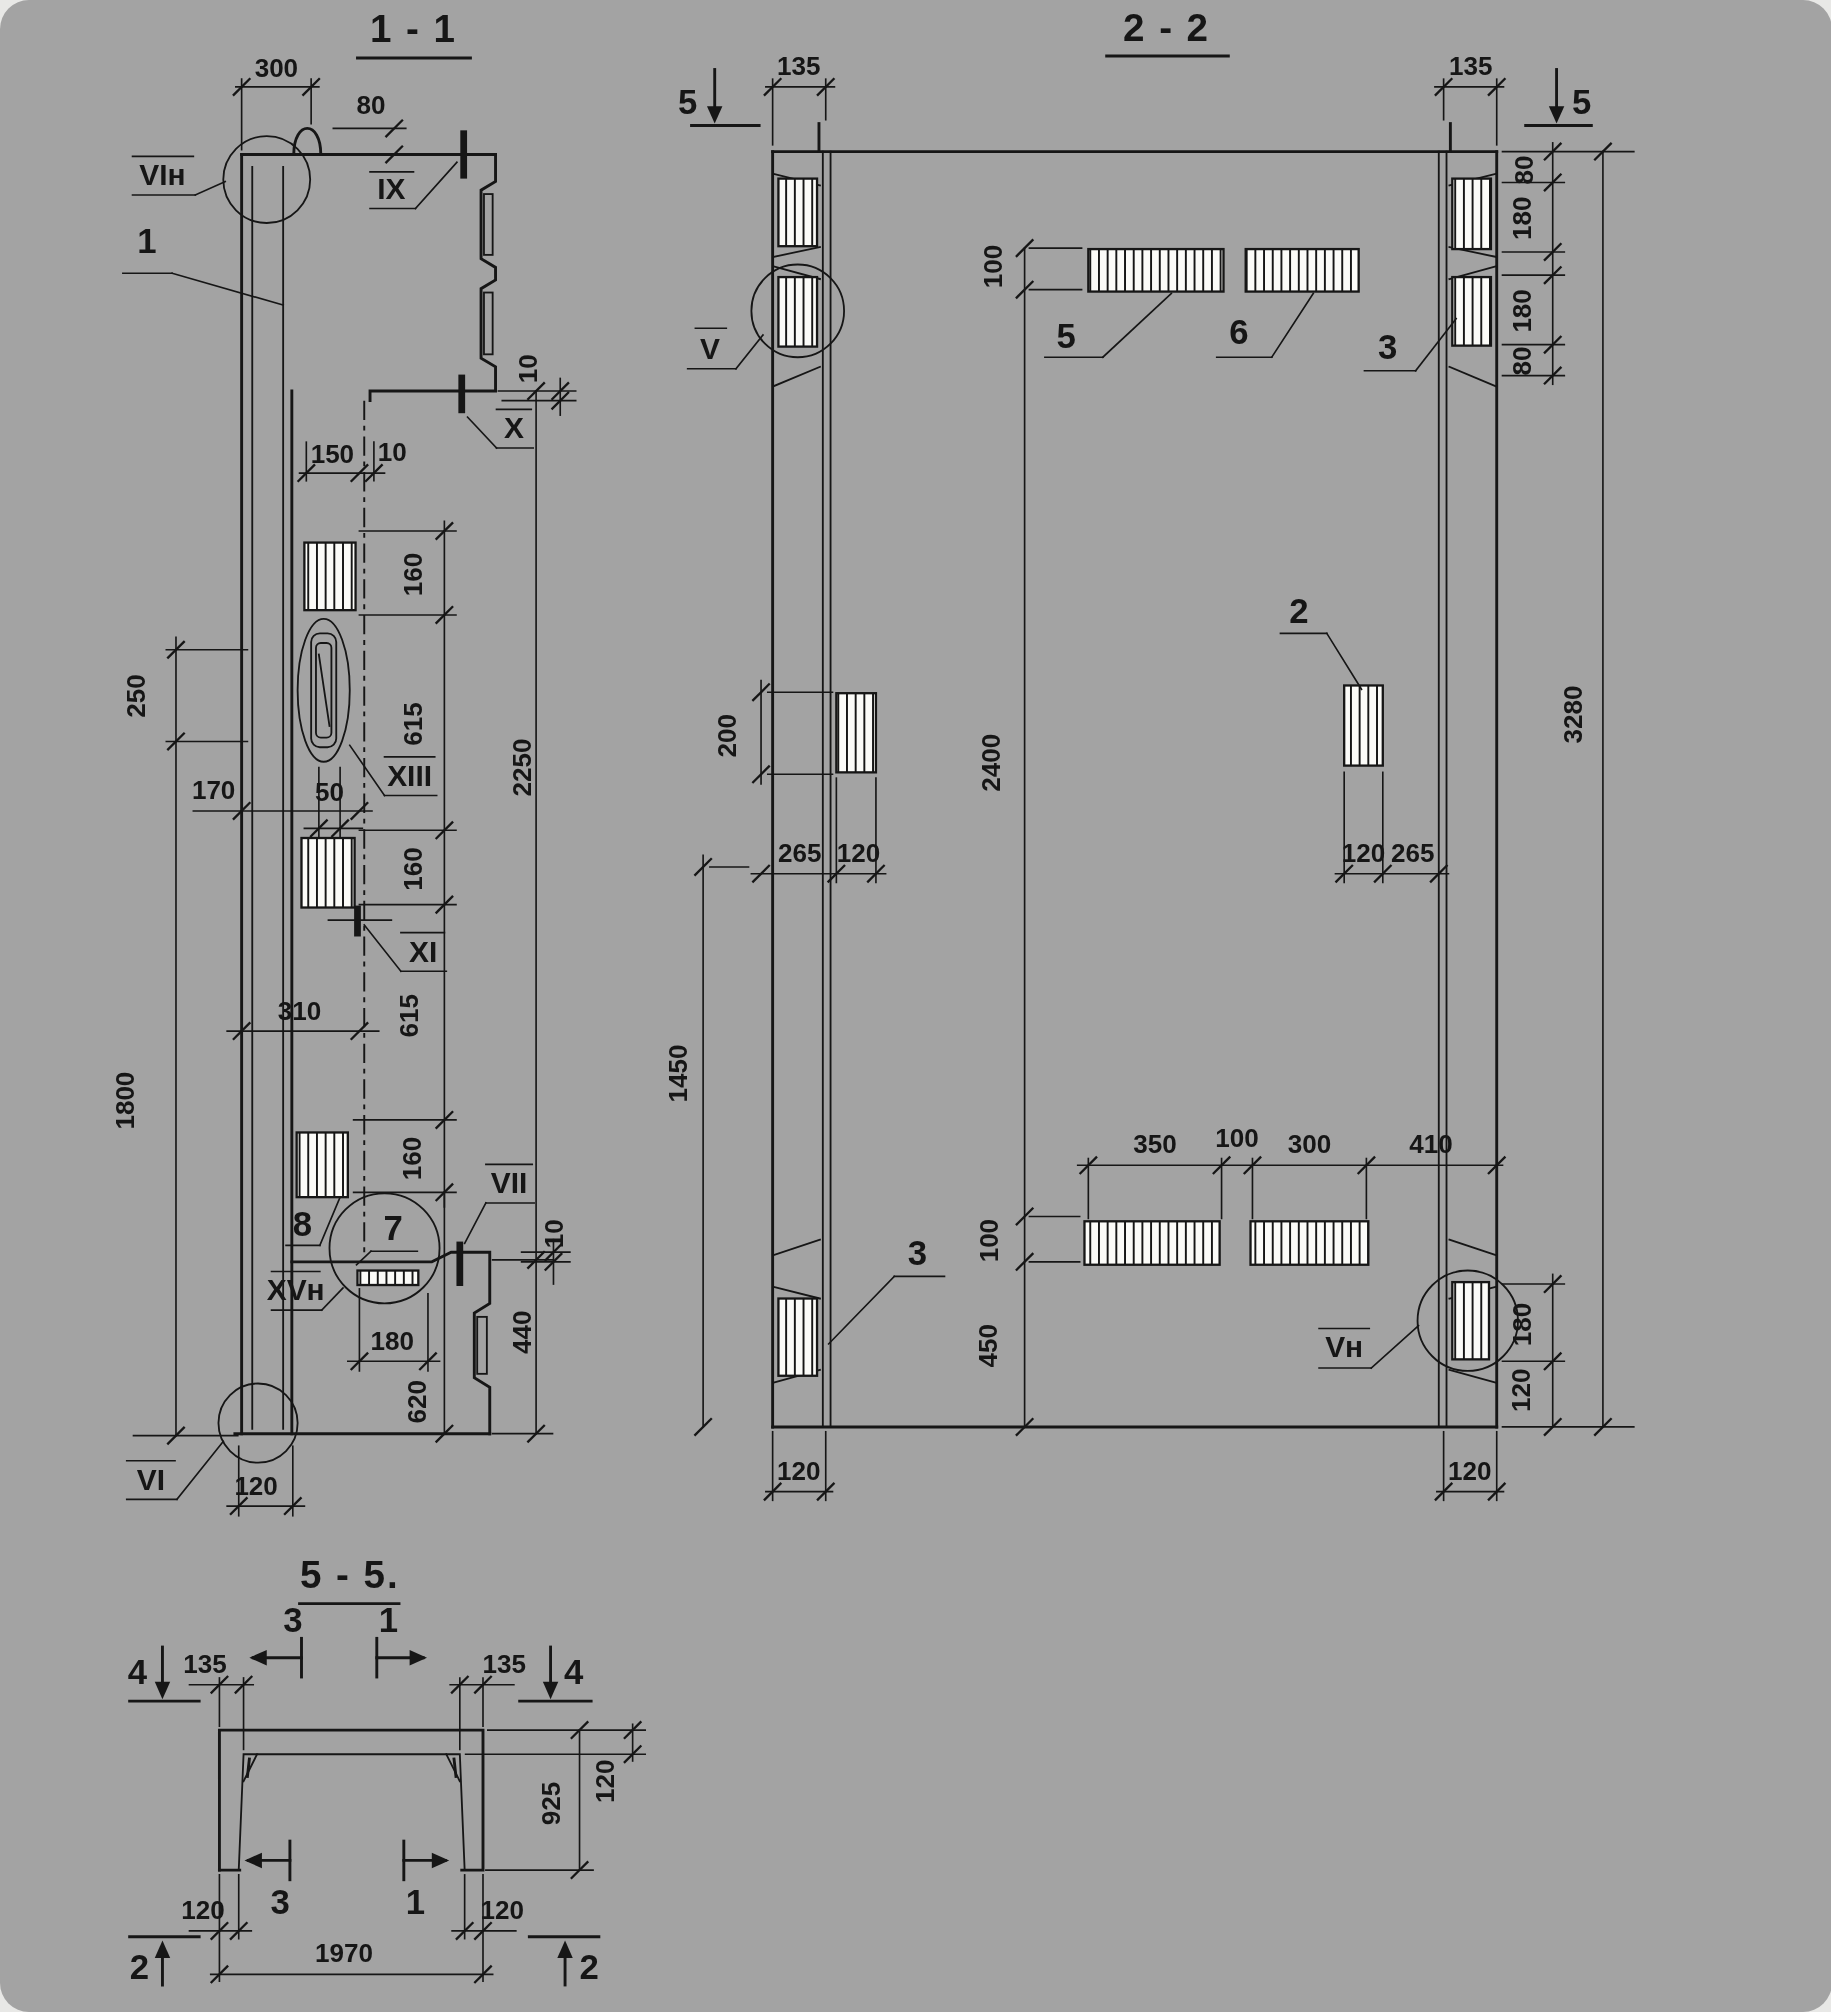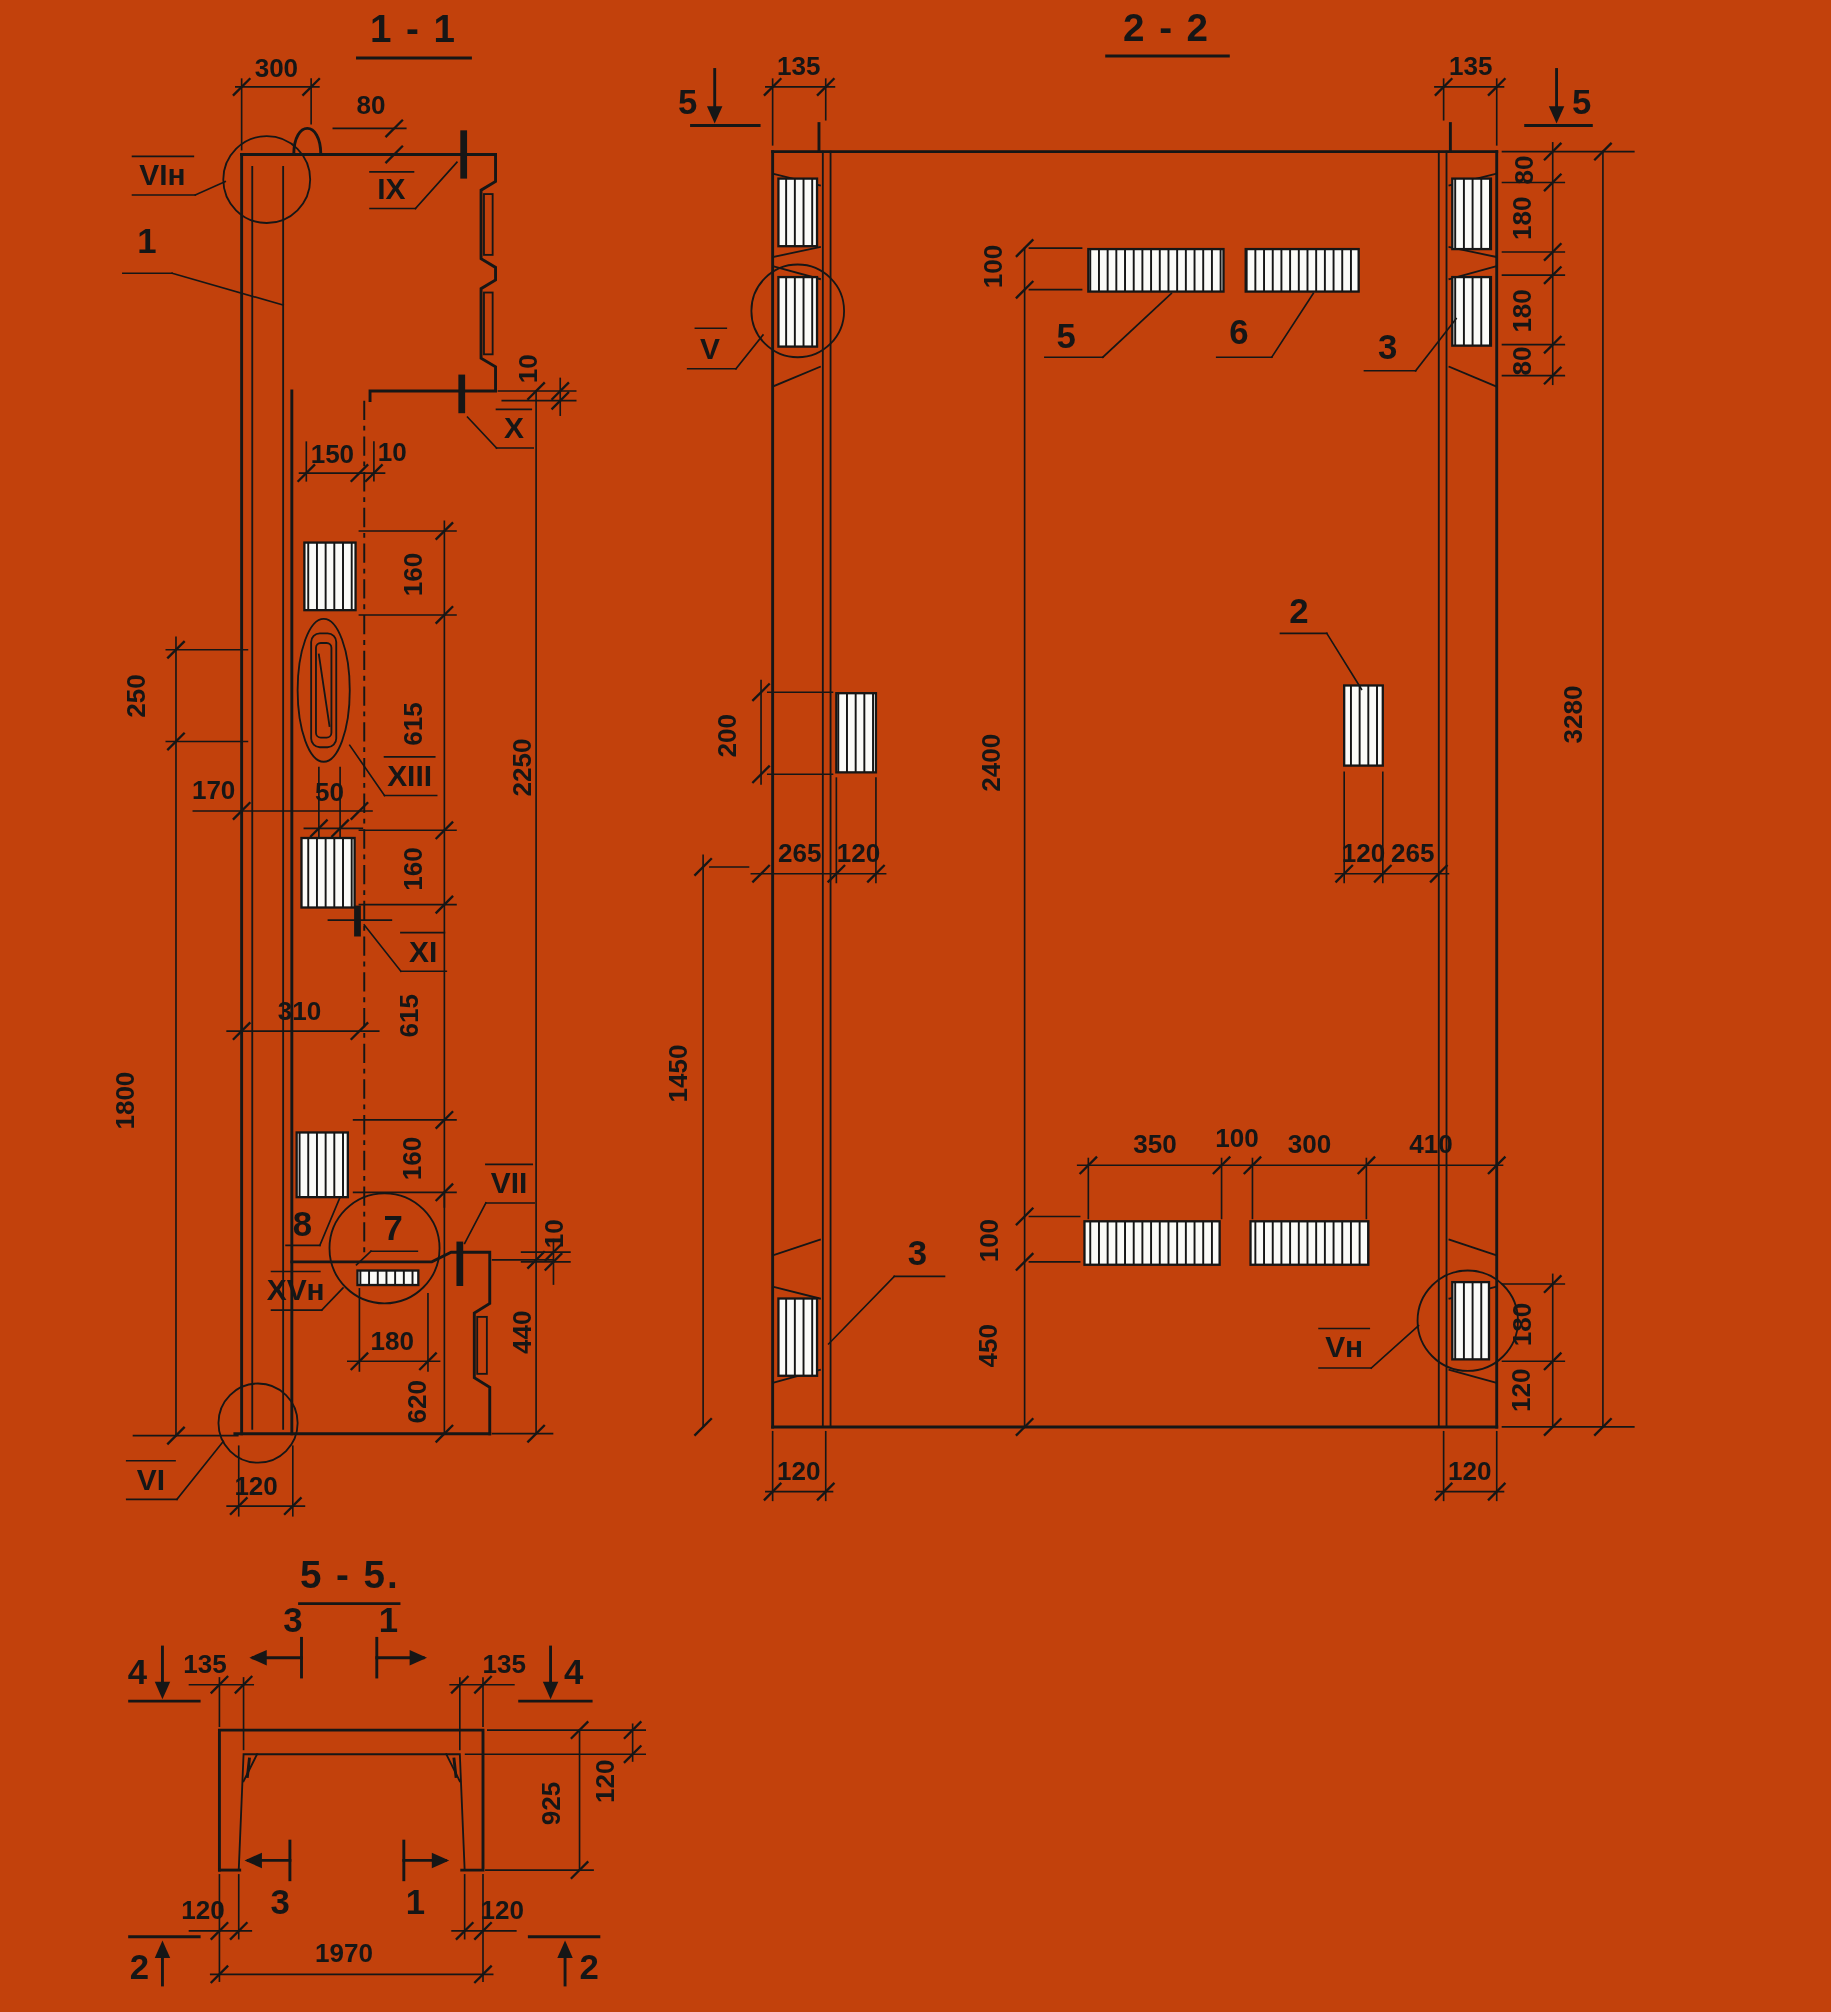--- a/index.html
+++ b/index.html
@@ -1,16 +1,16 @@
 <!DOCTYPE html>
 <html><head>
 <meta charset="utf-8">
 <style>
   html,body{margin:0;padding:0;background:#e8e8e6;}
-  .page{width:1832px;height:2012px;background:#c2410c;position:relative;overflow:hidden;}
+  .page{width:1832px;height:2012px;background:#a3a3a3;position:relative;overflow:hidden;border-radius:29px;}
   svg{display:block;}
   .ln{stroke:#161616;stroke-width:3;fill:none;stroke-linecap:square;}
   .tn{stroke:#161616;stroke-width:1.9;fill:none;stroke-linecap:square;}
   .dl{stroke:#161616;stroke-width:1.7;fill:none;stroke-linecap:square;}
   .dd{stroke:#161616;stroke-width:2;fill:none;stroke-dasharray:20 6 5 6;}
   .fl{stroke:#161616;stroke-width:7;fill:none;stroke-linecap:butt;}
   .hb{fill:url(#hv);stroke:#161616;stroke-width:2.4;}
   text{fill:#161616;font-family:"Liberation Sans",sans-serif;font-weight:bold;}
   .dim{font-size:27px;text-anchor:middle;}
   .lbl{font-size:31px;text-anchor:middle;}

